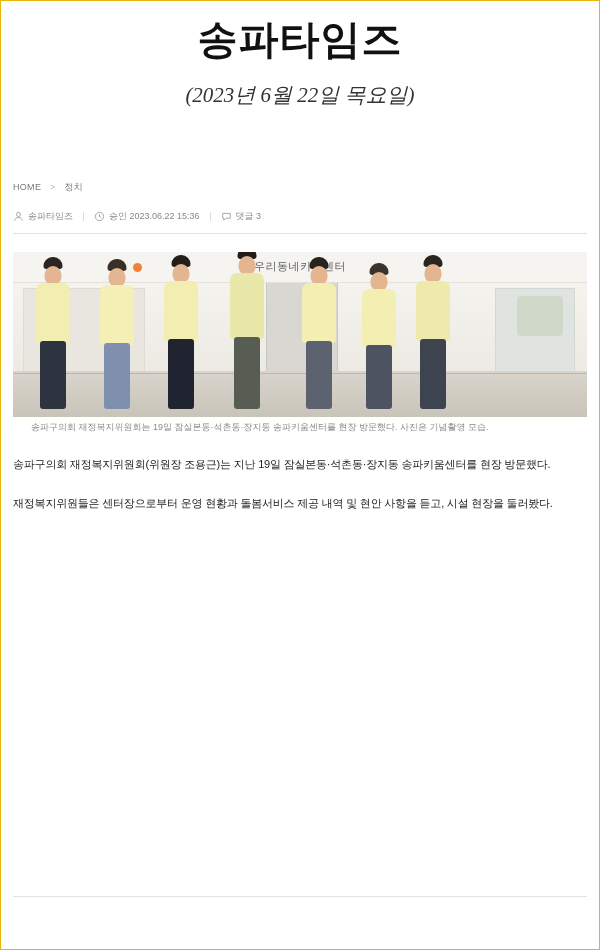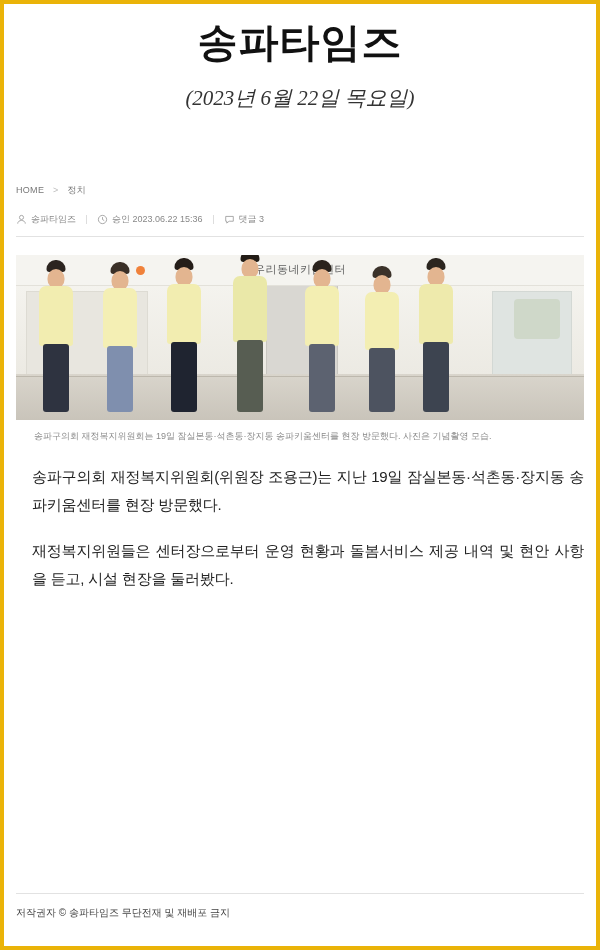--- a/index.html
+++ b/index.html
@@ -13,21 +13,21 @@
     background: #ffffff;
     font-family: "Liberation Sans", sans-serif;
     color: #1a1a1a;
     overflow: hidden;
   }
   .page {
     width: 600px;
     height: 950px;
     position: relative;
     box-sizing: border-box;
-    border: 4px solid #eab308;
+    border: 1px solid #eab308;
   }
   
   .masthead {
     padding-top: 14px;
     text-align: center;
   }
   .masthead-title {
     font-family: "DejaVu Sans", sans-serif;
     font-size: 40px;
     font-weight: 700;
@@ -170,33 +170,33 @@
   }
   .person .torso {
     position: absolute; left: 50%; transform: translateX(-50%);
     width: 34px; border-radius: 7px 7px 3px 3px;
   }
   .person .legs {
     position: absolute; left: 50%; transform: translateX(-50%);
     width: 26px; border-radius: 3px;
   }
   .photo-caption {
-    margin-top: 9px;
+    margin-top: 3px;
     font-size: 9px;
     line-height: 1.6;
     color: #8a8a8a;
     padding: 0 14px 0 18px;
   }
   
   .body-copy {
     margin: 20px 12px 0 12px;
   }
   .body-copy p {
-    margin: 0 0 18px 16px;
-    font-size: 15px;
+    margin: 0 0 18px 0;
+    font-size: 11px;
     line-height: 1.85;
     color: #222222;
     letter-spacing: -0.2px;
     text-align: justify;
   }
   
   .footer-rule {
     position: absolute;
     left: 12px; right: 12px;
     bottom: 52px;
@@ -327,15 +327,14 @@
     </div>
     <figcaption class="photo-caption">송파구의회 재정복지위원회는 19일 잠실본동·석촌동·장지동 송파키움센터를 현장 방문했다. 사진은 기념촬영 모습.</figcaption>
   </figure>
 
   <section class="body-copy">
     <p>송파구의회  재정복지위원회(위원장  조용근)는 지난 19일 잠실본동·석촌동·장지동 송파키움센터를 현장 방문했다.</p>
     <p>재정복지위원들은  센터장으로부터  운영  현황과 돌봄서비스 제공 내역 및 현안 사항을 듣고, 시설 현장을 둘러봤다.</p>
   </section>
 
   <div class="footer-rule"></div>
-  <div class="copyright">저작권자 © 송파타임즈 무단전재 및 재배포 금지</div>
 
 </div>
 
 </body></html>

